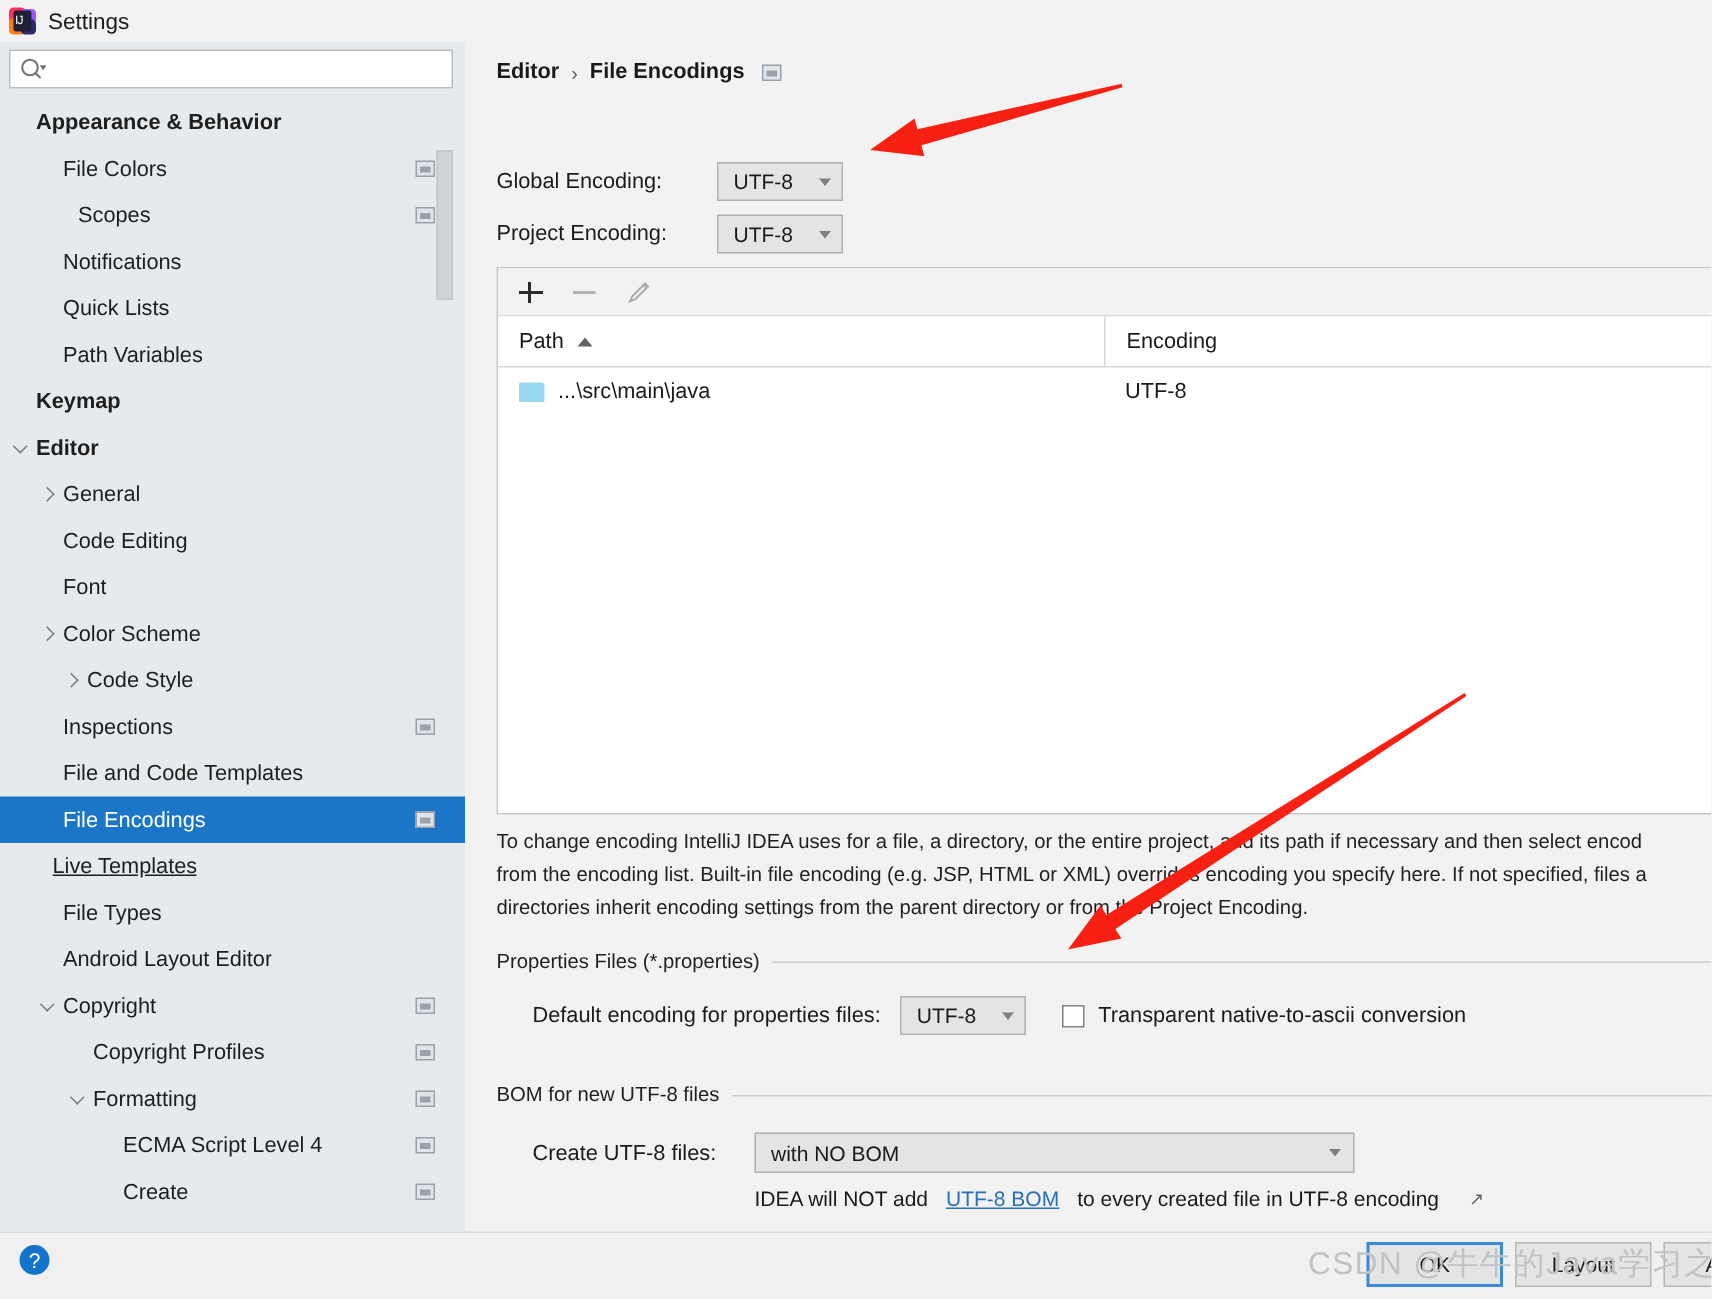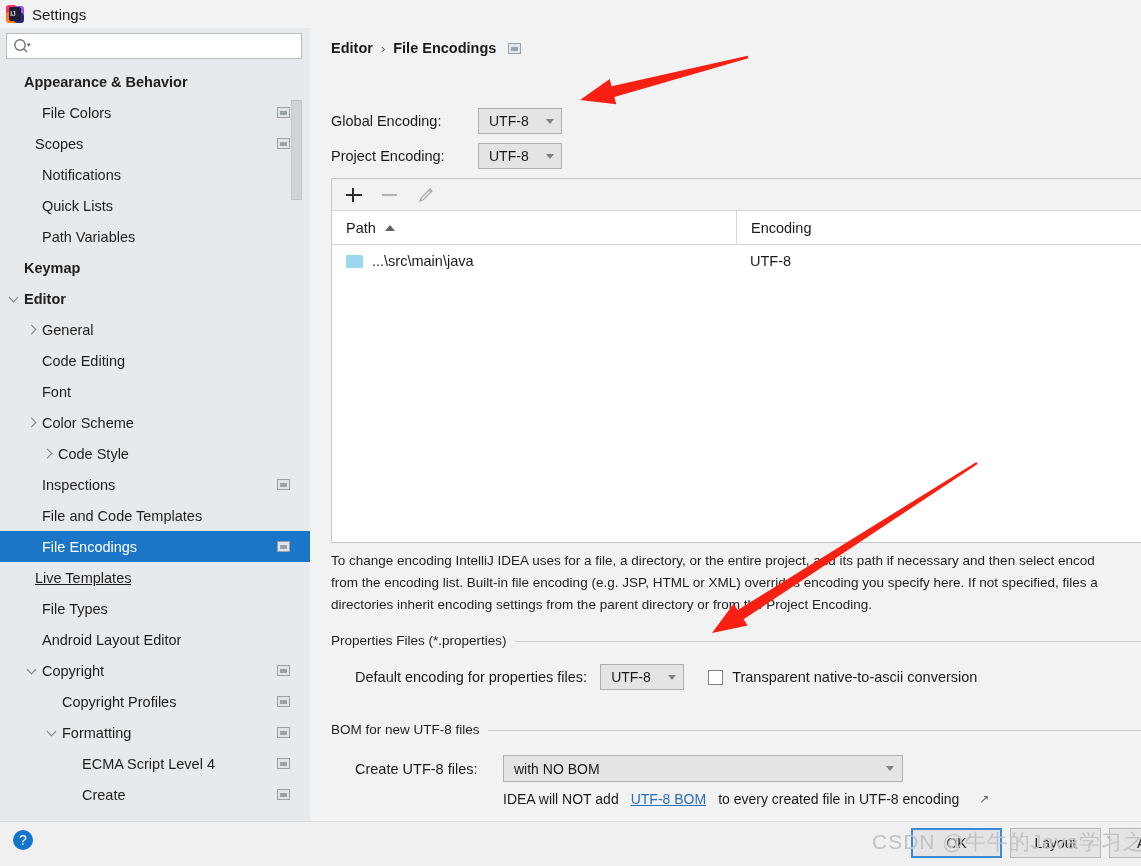--- a/index.html
+++ b/index.html
@@ -294,21 +294,21 @@
     <div id="tree">
         <div class="tree-item group" style="padding-left: 8px;">
           <span class="tw "></span>
           <span class="tree-label">Appearance &amp; Behavior</span>
         </div>
         <div class="tree-item" style="padding-left: 26px;">
           <span class="tw "></span>
           <span class="tree-label">File Colors</span>
           <span class="copy-badge"></span>
         </div>
-        <div class="tree-item" style="padding-left: 19px;">
+        <div class="tree-item" style="padding-left: 36px;">
           <span class="tw "></span>
           <span class="tree-label">Scopes</span>
           <span class="copy-badge"></span>
         </div>
         <div class="tree-item" style="padding-left: 26px;">
           <span class="tw "></span>
           <span class="tree-label">Notifications</span>
         </div>
         <div class="tree-item" style="padding-left: 26px;">
           <span class="tw "></span>

